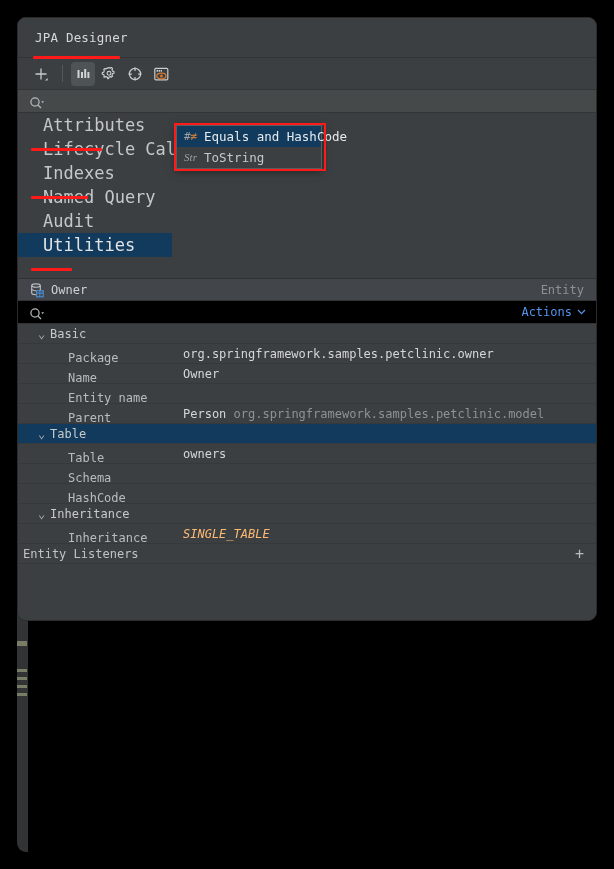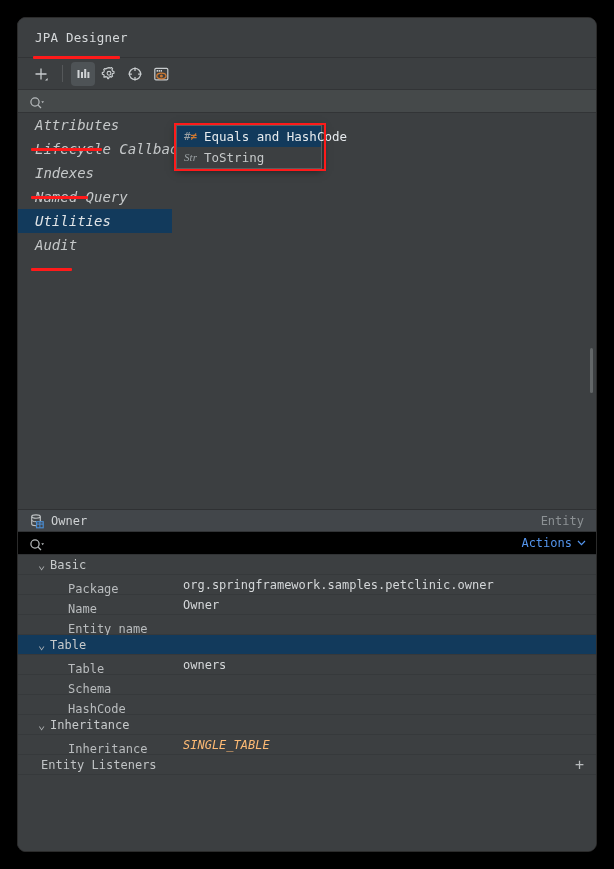--- a/index.html
+++ b/index.html
@@ -7,21 +7,21 @@
     width: 614px; height: 869px;
     background: #000000;
     font-family: "DejaVu Sans Mono", "Liberation Mono", monospace;
     overflow: hidden;
   }
   .root { position: relative; width: 614px; height: 869px; background:#000; }
 
   
   .window {
     position: absolute; left: 17px; top: 17px;
-    width: 580px; height: 835px;
+    width: 580px; height: 604px;
     background: #3c3f41;
     border-radius: 9px 9px 9px 9px;
     overflow: hidden;
     border: 1px solid #2b2b2b;
   }
   .window-inner { position:absolute; inset:0; background:#3c3f41; }
 
   
   .gutter {
     position: absolute; left: 17px; top: 17px; width: 11px; height: 835px;
@@ -62,22 +62,22 @@
   
   .searchrow {
     position:absolute; left:0; top:72px; right:0; height:23px;
     background:#45494a; border-bottom:1px solid #323436;
   }
   .search-ico { position:absolute; left:11px; top:5px; }
 
   
   .list { position:absolute; left:0; top:95px; right:0; bottom:342px; background:#3c3f41; }
   .litem {
-    height:24px; line-height:24px; padding-left:17px;
-    font-size:14px; color:#c5c8c9; white-space:nowrap;font-style:italic;
+    height:24px; line-height:24px; padding-left:25px;
+    font-size:17px; color:#c5c8c9; white-space:nowrap;
   }
   .litem.sel { background:#123a5c; color:#dfe3e6; width:154px; }
 
   
   .popup {
     position:absolute; left:158px; top:107px; width:146px;
     background:#3c3f41; border:1px solid #5a5d5f;
     box-shadow:0 2px 8px rgba(0,0,0,.55);
   }
   .pitem {
@@ -112,21 +112,21 @@
 
   .prow { position:relative; height:20px; line-height:20px; font-size:12px;
           border-bottom:1px solid #36393b; color:#c0c3c5; }
   .prow.group { background:#3c3f41; padding-left:20px; color:#c7cacb; }
   .prow.group.sel { background:#123a5c; }
   .chev { display:inline-block; width:12px; color:#b0b4b6; }
   .pname { position:absolute; left:50px; top:4px; color:#b9bcbe; }
   .pval  { position:absolute; left:165px; top:0; color:#d4d7d9; }
   .pval .dim { color:#8d9295; }
   .pval.ph { color:#fdba74; font-style:italic; }
-  .prow.listeners { padding-left:23px; color:#c0c3c5; }
+  .prow.listeners { padding-left:5px; color:#c0c3c5; }
   .plus-btn { position:absolute; right:12px; top:1px; font-size:15px; color:#b9bcbe; line-height:18px; }
 
   .vscroll { position:absolute; right:3px; top:330px; width:3px; height:45px;
              background:#6a6e70; border-radius:2px; opacity:.85; }
 </style>
 </head>
 <body>
 
 <div class="root">
 
@@ -211,25 +211,25 @@
         </div>
         <div class="litem">
           <span>Lifecycle Callbacks</span>
         </div>
         <div class="litem">
           <span>Indexes</span>
         </div>
         <div class="litem">
           <span>Named Query</span>
         </div>
+        <div class="litem">
+          <span>Audit</span>
+        </div>
         <div class="litem sel">
           <span>Utilities</span>
-        </div>
-        <div class="litem">
-          <span>Audit</span>
         </div>
       </div>
 
       <div class="popup">
         <div class="pitem sel">
           <span class="pico">#<span class="neq">≠</span></span>
           <span>Equals and HashCode</span>
         </div>
         <div class="pitem">
           <span class="pico"><i>Str</i></span>
@@ -281,20 +281,24 @@
           <span class="pval">org.springframework.samples.petclinic.owner</span>
         </div>
         <div class="prow">
           <span class="pname">Name</span>
           <span class="pval">Owner</span>
         </div>
         <div class="prow">
           <span class="pname">Entity name</span>
           <span class="pval"></span>
         </div>
+        <div class="prow">
+          <span class="pname">Parent</span>
+          <span class="pval"><span>Person</span> <span class="dim">org.springframework.samples.petclinic.model</span></span>
+        </div>
 
         <div class="prow group sel">
           <span class="chev">⌄</span><span>Table</span>
         </div>
         <div class="prow">
           <span class="pname">Table</span>
           <span class="pval">owners</span>
         </div>
         <div class="prow">
           <span class="pname">Schema</span>

